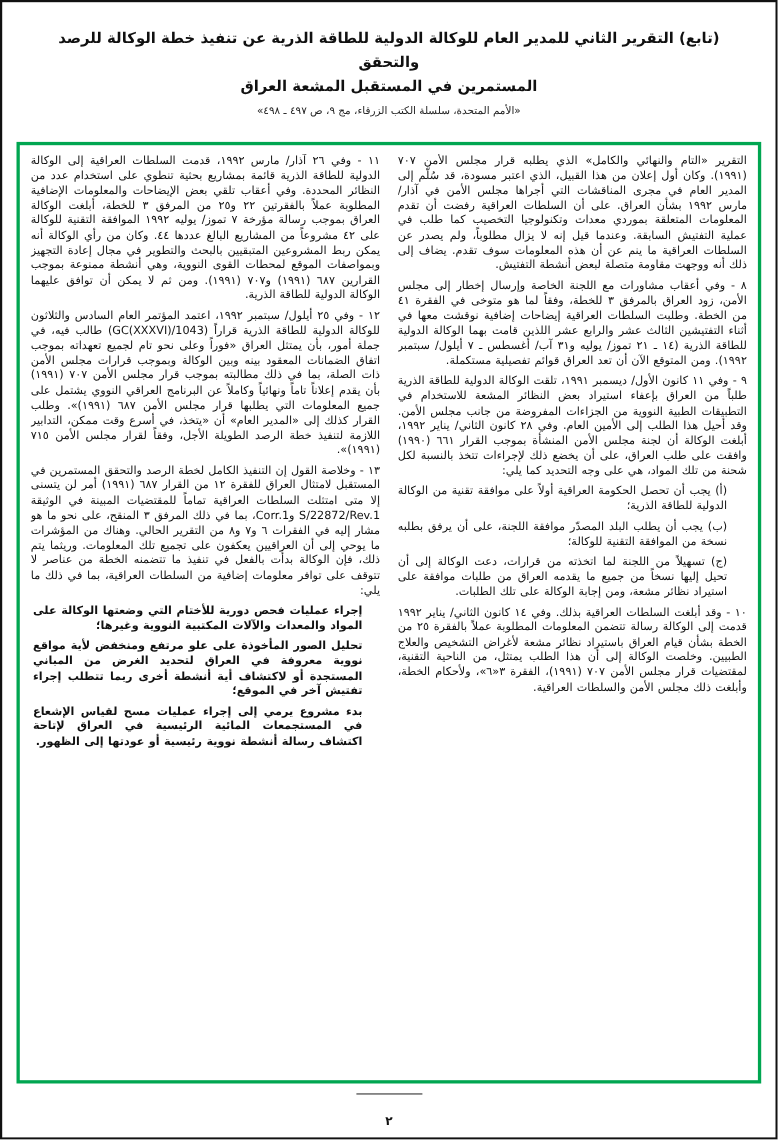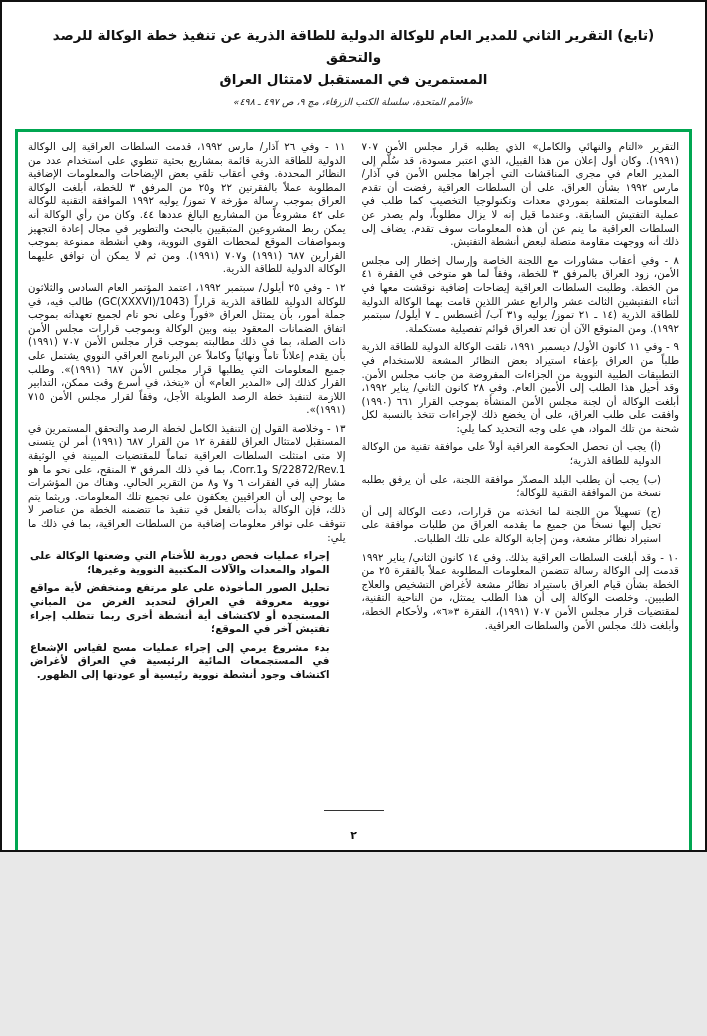--- a/index.html
+++ b/index.html
@@ -1,19 +1,19 @@
 <!DOCTYPE html>
 <html lang="ar" dir="rtl"><head>
 <meta charset="utf-8">
 <style>
   * { margin: 0; padding: 0; box-sizing: border-box; }
   html, body { background: #e8e8e8; }
   .page {
     width: 707px;
-    height: 852px;
+    height: 1036px;
     margin: 0 auto;
     background: #ffffff;
     border: 2px solid #111111;
     position: relative;
     font-family: "DejaVu Sans", sans-serif;
     direction: rtl;
     overflow: hidden;
   }
   .header {
     text-align: center;
@@ -22,21 +22,20 @@
   }
   .title-line {
     font-weight: bold;
     font-size: 13.5px;
     line-height: 22px;
   }
   .source-line {
     font-size: 9.5px;
     margin-top: 6px;
     color: #222;
-    font-style: italic;
   }
   .body-frame {
     position: absolute;
     top: 127px;
     right: 13px;
     left: 13px;
     height: 856px;
     border: 3px solid #00a651;
     background: #ffffff;
     padding: 8px 10px 8px 10px;
@@ -87,21 +86,21 @@
     color: #111;
   }
 </style>
 </head>
 <body>
 
 <div class="page">
 
   <div class="header">
     <div class="title-line">(تابع) التقرير الثاني للمدير العام للوكالة الدولية للطاقة الذرية عن تنفيذ خطة الوكالة للرصد والتحقق</div>
-    <div class="title-line">المستمرين في المستقبل لامتثال العراق</div>
+    <div class="title-line">المستمرين في المستقبل المشعة العراق</div>
     <div class="source-line">«الأمم المتحدة، سلسلة الكتب الزرقاء، مج ٩، ص ٤٩٧ ـ ٤٩٨»</div>
   </div>
 
   <div class="body-frame">
     <div class="columns">
 
       <div class="col">
         <p class="para">التقرير «التام والنهائي والكامل» الذي يطلبه قرار مجلس الأمن ٧٠٧ (١٩٩١). وكان أول إعلان من هذا القبيل، الذي اعتبر مسودة، قد سُلّم إلى المدير العام في مجرى المناقشات التي أجراها مجلس الأمن في آذار/ مارس ١٩٩٢ بشأن العراق. على أن السلطات العراقية رفضت أن تقدم المعلومات المتعلقة بموردي معدات وتكنولوجيا التخصيب كما طلب في عملية التفتيش السابقة. وعندما قيل إنه لا يزال مطلوباً، ولم يصدر عن السلطات العراقية ما ينم عن أن هذه المعلومات سوف تقدم. يضاف إلى ذلك أنه ووجهت مقاومة متصلة لبعض أنشطة التفتيش.</p>
         <p class="para">٨ - وفي أعقاب مشاورات مع اللجنة الخاصة وإرسال إخطار إلى مجلس الأمن، زود العراق بالمرفق ٣ للخطة، وفقاً لما هو متوخى في الفقرة ٤١ من الخطة. وطلبت السلطات العراقية إيضاحات إضافية نوقشت معها في أثناء التفتيشين الثالث عشر والرابع عشر اللذين قامت بهما الوكالة الدولية للطاقة الذرية (١٤ ـ ٢١ تموز/ يوليه و٣١ آب/ أغسطس ـ ٧ أيلول/ سبتمبر ١٩٩٢). ومن المتوقع الآن أن تعد العراق قوائم تفصيلية مستكملة.</p>
         <p class="para">٩ - وفي ١١ كانون الأول/ ديسمبر ١٩٩١، تلقت الوكالة الدولية للطاقة الذرية طلباً من العراق بإعفاء استيراد بعض النظائر المشعة للاستخدام في التطبيقات الطبية النووية من الجزاءات المفروضة من جانب مجلس الأمن. وقد أحيل هذا الطلب إلى الأمين العام. وفي ٢٨ كانون الثاني/ يناير ١٩٩٢، أبلغت الوكالة أن لجنة مجلس الأمن المنشأة بموجب القرار ٦٦١ (١٩٩٠) وافقت على طلب العراق، على أن يخضع ذلك لإجراءات تتخذ بالنسبة لكل شحنة من تلك المواد، هي على وجه التحديد كما يلي:</p>
@@ -110,21 +109,21 @@
         <p class="para sub-item">(ج) تسهيلاً من اللجنة لما اتخذته من قرارات، دعت الوكالة إلى أن تحيل إليها نسخاً من جميع ما يقدمه العراق من طلبات موافقة على استيراد نظائر مشعة، ومن إجابة الوكالة على تلك الطلبات.</p>
         <p class="para">١٠ - وقد أبلغت السلطات العراقية بذلك. وفي ١٤ كانون الثاني/ يناير ١٩٩٢ قدمت إلى الوكالة رسالة تتضمن المعلومات المطلوبة عملاً بالفقرة ٢٥ من الخطة بشأن قيام العراق باستيراد نظائر مشعة لأغراض التشخيص والعلاج الطبيين. وخلصت الوكالة إلى أن هذا الطلب يمتثل، من الناحية التقنية، لمقتضيات قرار مجلس الأمن ٧٠٧ (١٩٩١)، الفقرة ٣«٦»، ولأحكام الخطة، وأبلغت ذلك مجلس الأمن والسلطات العراقية.</p>
       </div>
 
       <div class="col">
         <p class="para">١١ - وفي ٢٦ آذار/ مارس ١٩٩٢، قدمت السلطات العراقية إلى الوكالة الدولية للطاقة الذرية قائمة بمشاريع بحثية تنطوي على استخدام عدد من النظائر المحددة. وفي أعقاب تلقي بعض الإيضاحات والمعلومات الإضافية المطلوبة عملاً بالفقرتين ٢٢ و٢٥ من المرفق ٣ للخطة، أبلغت الوكالة العراق بموجب رسالة مؤرخة ٧ تموز/ يوليه ١٩٩٢ الموافقة التقنية للوكالة على ٤٢ مشروعاً من المشاريع البالغ عددها ٤٤. وكان من رأي الوكالة أنه يمكن ربط المشروعين المتبقيين بالبحث والتطوير في مجال إعادة التجهيز وبمواصفات الموقع لمحطات القوى النووية، وهي أنشطة ممنوعة بموجب القرارين ٦٨٧ (١٩٩١) و٧٠٧ (١٩٩١). ومن ثم لا يمكن أن توافق عليهما الوكالة الدولية للطاقة الذرية.</p>
         <p class="para">١٢ - وفي ٢٥ أيلول/ سبتمبر ١٩٩٢، اعتمد المؤتمر العام السادس والثلاثون للوكالة الدولية للطاقة الذرية قراراً (GC(XXXVI)/1043) طالب فيه، في جملة أمور، بأن يمتثل العراق «فوراً وعلى نحو تام لجميع تعهداته بموجب اتفاق الضمانات المعقود بينه وبين الوكالة وبموجب قرارات مجلس الأمن ذات الصلة، بما في ذلك مطالبته بموجب قرار مجلس الأمن ٧٠٧ (١٩٩١) بأن يقدم إعلاناً تاماً ونهائياً وكاملاً عن البرنامج العراقي النووي يشتمل على جميع المعلومات التي يطلبها قرار مجلس الأمن ٦٨٧ (١٩٩١)». وطلب القرار كذلك إلى «المدير العام» أن «يتخذ، في أسرع وقت ممكن، التدابير اللازمة لتنفيذ خطة الرصد الطويلة الأجل، وفقاً لقرار مجلس الأمن ٧١٥ (١٩٩١)».</p>
         <p class="para">١٣ - وخلاصة القول إن التنفيذ الكامل لخطة الرصد والتحقق المستمرين في المستقبل لامتثال العراق للفقرة ١٢ من القرار ٦٨٧ (١٩٩١) أمر لن يتسنى إلا متى امتثلت السلطات العراقية تماماً للمقتضيات المبينة في الوثيقة S/22872/Rev.1 وCorr.1، بما في ذلك المرفق ٣ المنقح، على نحو ما هو مشار إليه في الفقرات ٦ و٧ و٨ من التقرير الحالي. وهناك من المؤشرات ما يوحي إلى أن العراقيين يعكفون على تجميع تلك المعلومات. وريثما يتم ذلك، فإن الوكالة بدأت بالفعل في تنفيذ ما تتضمنه الخطة من عناصر لا تتوقف على توافر معلومات إضافية من السلطات العراقية، بما في ذلك ما يلي:</p>
         <p class="para indent-item">إجراء عمليات فحص دورية للأختام التي وضعتها الوكالة على المواد والمعدات والآلات المكتبية النووية وغيرها؛</p>
         <p class="para indent-item">تحليل الصور المأخوذة على علو مرتفع ومنخفض لأية مواقع نووية معروفة في العراق لتحديد الغرض من المباني المستجدة أو لاكتشاف أية أنشطة أخرى ربما تتطلب إجراء تفتيش آخر في الموقع؛</p>
-        <p class="para indent-item">بدء مشروع يرمي إلى إجراء عمليات مسح لقياس الإشعاع في المستجمعات المائية الرئيسية في العراق لأغراض اكتشاف وجود أنشطة نووية رئيسية أو عودتها إلى الظهور.</p>
+        <p class="para indent-item">بدء مشروع يرمي إلى إجراء عمليات مسح لقياس الإشعاع في المستجمعات المائية الرئيسية في العراق لإتاحة اكتشاف رسالة أنشطة نووية رئيسية أو عودتها إلى الظهور.</p>
       </div>
 
     </div>
   </div>
 
   <div class="footer">
     <div class="footer-rule"></div>
     <div class="page-number">٢</div>
   </div>
 

